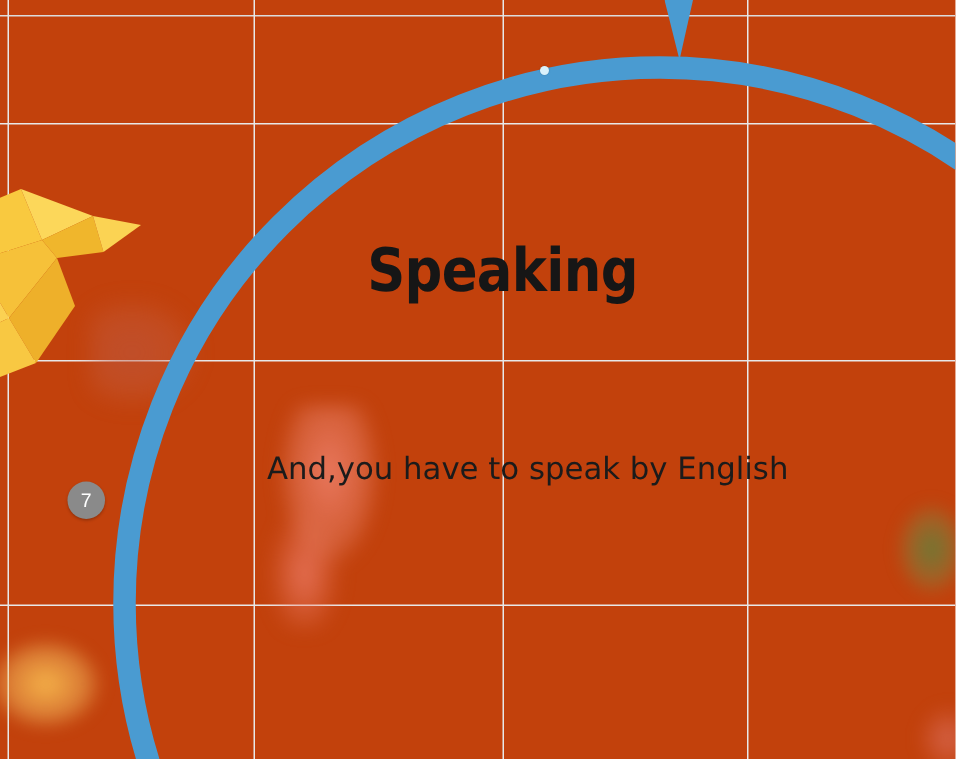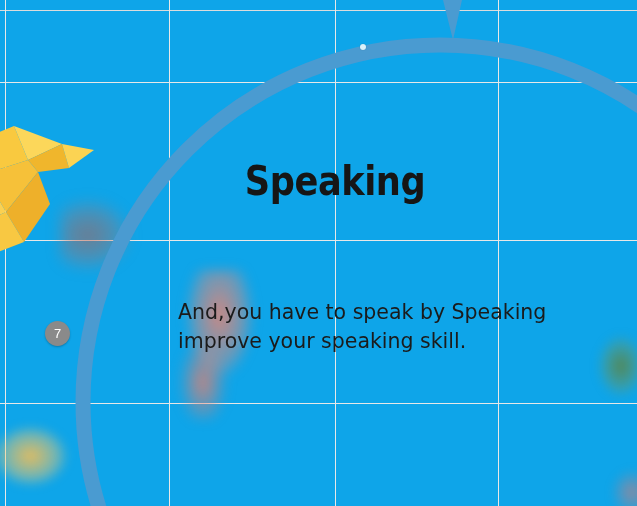--- a/index.html
+++ b/index.html
@@ -4,21 +4,21 @@
 <style>
   * { margin:0; padding:0; box-sizing:border-box; }
   html,body{
     width:637px; height:506px; overflow:hidden;
     background:#ffffff;
     font-family:"Liberation Sans", sans-serif;
   }
   #stage{
     position:relative;
     width:637px; height:506px;
-    background:#0ea5e9;
+    background:#c2410c;
     overflow:hidden;
   }
 
   
   .gridline{ position:absolute; background:#e8e8e8; }
   .gridline.h{ left:0; width:637px; height:1px; }
   .gridline.v{ top:0; width:1px; height:506px; }
   .gridline.top-edge{ background:#dcdcdc; }
 
   
@@ -162,19 +162,18 @@
   <div id="circle-shape">
     <svg width="730" height="730" viewBox="0 0 730 730">
       <circle cx="365" cy="365" r="357" fill="none" stroke="#4a9bd1" stroke-width="15"></circle>
     </svg>
   </div>
   <div id="circle-handle"></div>
 
   <div id="title">Speaking</div>
 
   <div id="body-text">
-    <div class="line">And,you have to speak by Speaking</div>
-    <div class="line">improve your speaking skill.</div>
+    <div class="line">And,you have to speak by English</div>
   </div>
 
   <div id="slide-badge">7</div>
 
 </div>
 
 </body></html>

